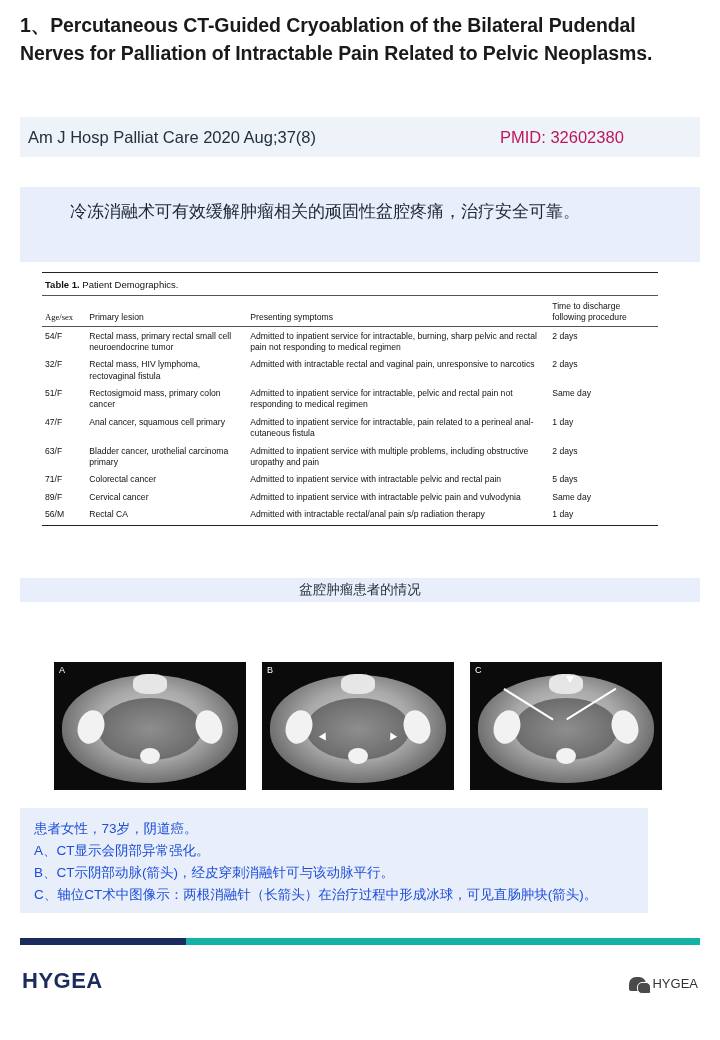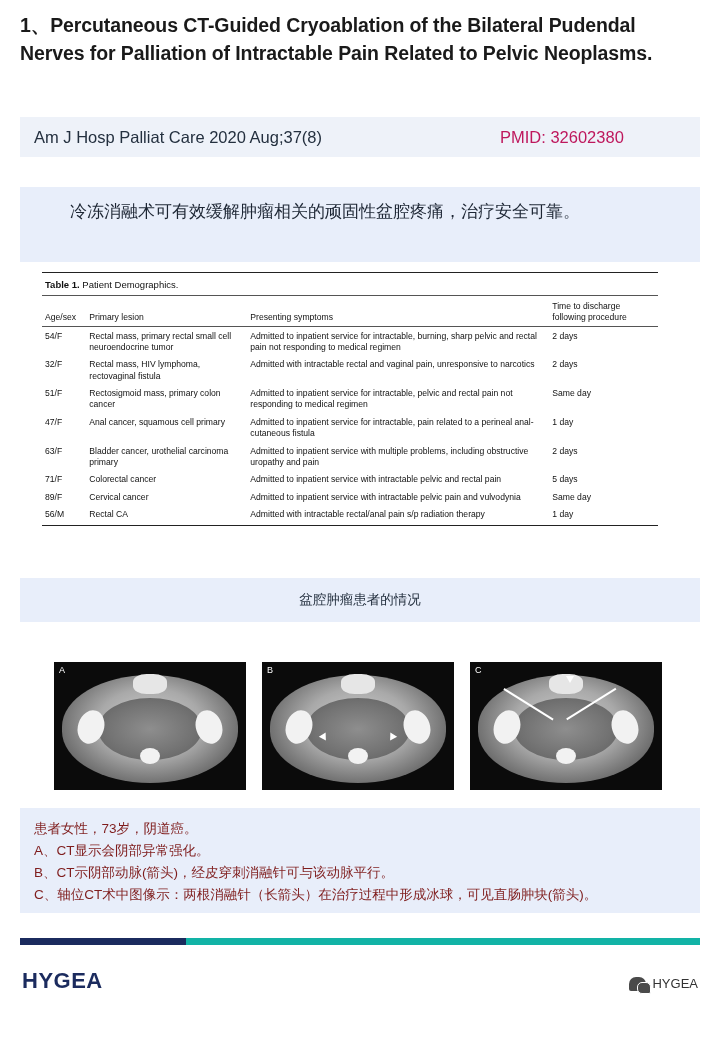--- a/index.html
+++ b/index.html
@@ -33,21 +33,21 @@
     position: absolute;
     left: 20px; top: 117px;
     width: 680px; height: 40px;
     background: #eef2f9;
     display: flex;
     align-items: center;
   }
   .journal-citation {
     font-size: 16.5px;
     color: #24303f;
-    margin-left: 14px;
+    margin-left: 8px;
   }
   .journal-pmid {
     font-size: 16.5px;
     color: #be185d;
     position: absolute;
     left: 480px;
   }
 
   
   .conclusion {
@@ -95,34 +95,34 @@
     margin-top: 32px;
   }
   table.demo tbody td {
     vertical-align: top;
     padding: 3.2px 5px 3.2px 3px;
     line-height: 1.3;
   }
   table.demo tbody tr:last-child td {
     padding-bottom: 4px;
   }
-  .col-age { width: 44px; }
+  .col-age { width: 44px; font-family: Liberation Serif, serif; }
   .col-lesion { width: 160px; }
   .col-symptoms { width: 300px; }
   .col-time { width: 108px; }
   .table-bottom-rule {
     border-bottom: 1px solid #222;
     height: 0;
   }
 
   
   .table-subcap {
     position: absolute;
     left: 20px; top: 578px;
-    width: 680px; height: 44px;
+    width: 680px; height: 24px;
     background: #e8eefa;
     display: flex;
     align-items: center;
     justify-content: center;
     font-size: 13.5px;
     color: #24303f;
   }
 
   
   .ct-row {
@@ -183,26 +183,26 @@
     width: 0; height: 0;
     border-left: 4px solid transparent;
     border-right: 4px solid transparent;
     border-bottom: 7px solid #ffffff;
   }
 
   
   .legend {
     position: absolute;
     left: 20px; top: 808px;
-    width: 680px; height: 105px;
+    width: 628px; height: 105px;
     background: #e8eefa;
     padding: 10px 14px;
     font-size: 13.5px;
     line-height: 1.62;
-    color: #7f1d1d;
+    color: #1d4ed8;
   }
 
   
   .footer-rule {
     position: absolute;
     left: 20px; top: 938px;
     width: 680px; height: 7px;
     display: flex;
   }
   .footer-rule .seg-navy { width: 166px; background: #1b2b5e; }

